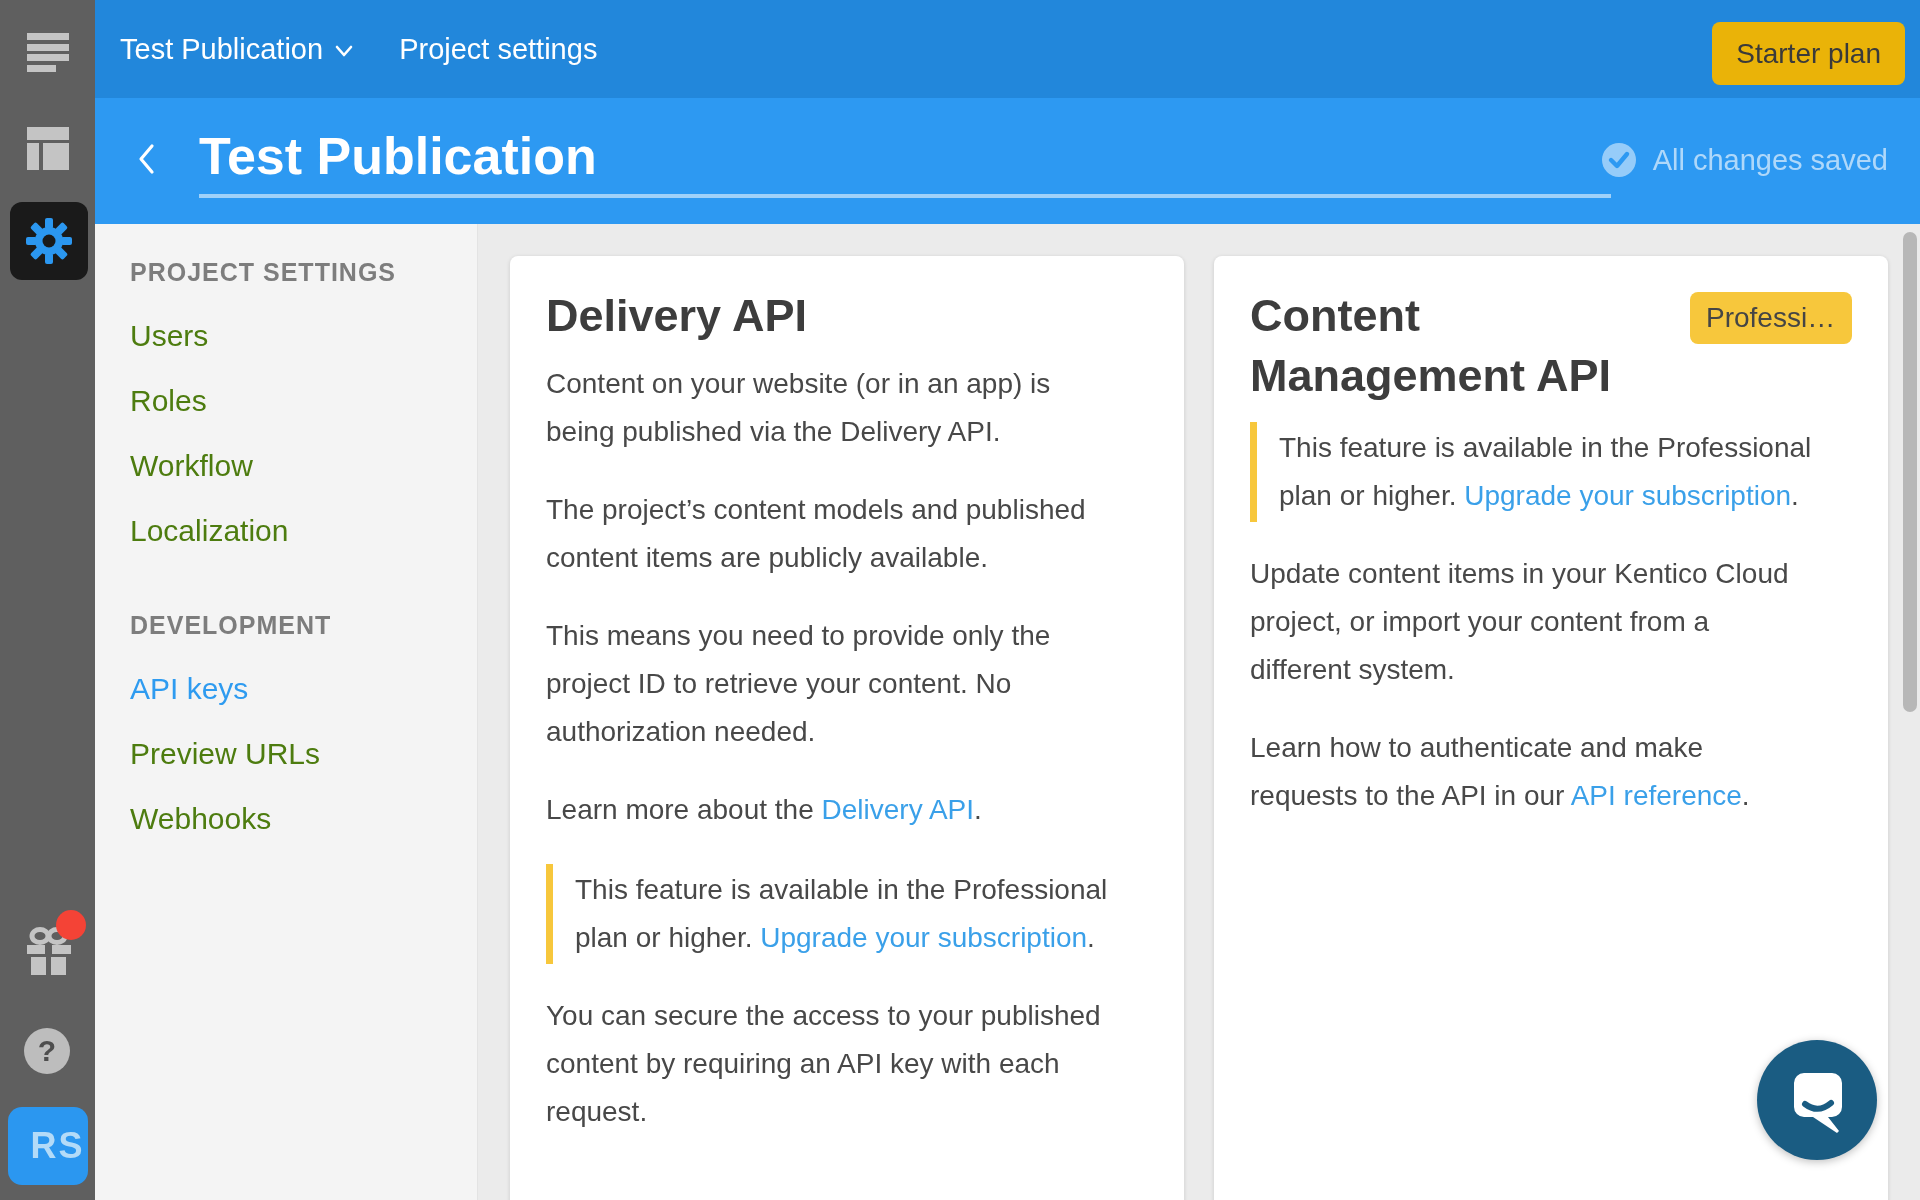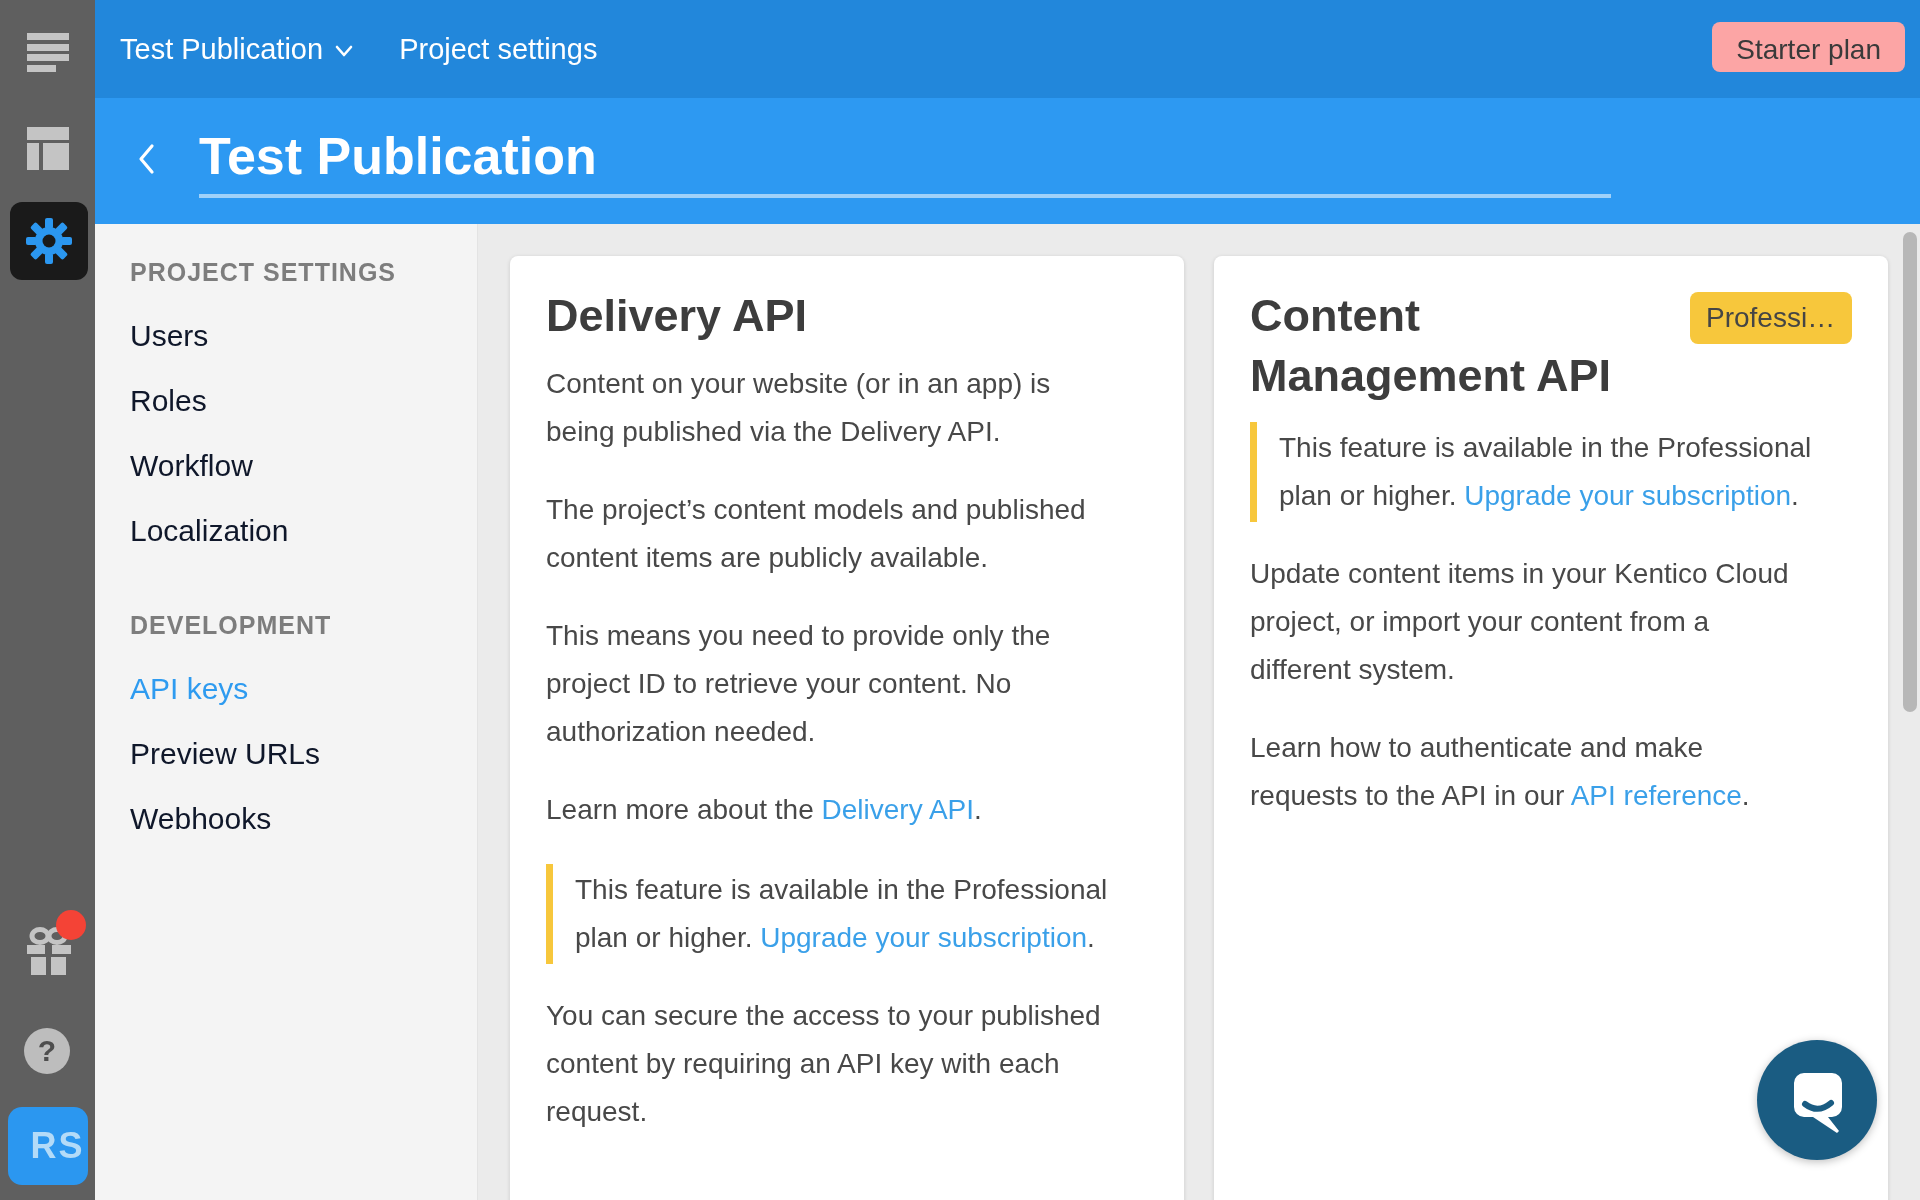--- a/index.html
+++ b/index.html
@@ -26,42 +26,42 @@
     background:#2b97f0; color:#b3dbf8; font-size:36px; font-weight:bold; letter-spacing:2px;
     display:flex; align-items:center; justify-content:center;padding-left:19px; }
 
   
   .topbar { position:absolute; left:95px; right:0; top:0; height:98px; background:#2287db;
     display:flex; align-items:center; color:#fff; z-index:10; }
   .tb-item { font-size:29px; color:#fff; display:flex; align-items:center; cursor:pointer; }
   .switcher { margin-left:25px; }
   .switcher svg { margin-left:12px; margin-top:4px; }
   .tb-settings { margin-left:46px; }
-  .plan-btn { position:absolute; right:15px; top:22px; height:50px; padding:12px 24px;
-    background:#fca5a5; border:none; border-radius:8px; font-size:28px; color:#3a3a3a;
+  .plan-btn { position:absolute; right:15px; top:22px; height:63px; padding:12px 24px;
+    background:#eab308; border:none; border-radius:8px; font-size:28px; color:#3a3a3a;
     font-family:inherit; cursor:pointer; }
 
   
   .titlebar { position:absolute; left:95px; right:0; top:98px; height:126px; background:#2d99f2;
     z-index:10; }
   .back { position:absolute; left:30px; top:40px; width:44px; height:44px; background:none;
     border:none; cursor:pointer; }
   .title-input { position:absolute; left:104px; top:24px; width:1412px; height:76px;
     color:#fff; font-size:52px; font-weight:bold; line-height:68px;
     border-bottom:4px solid rgba(255,255,255,0.55); cursor:text; }
   .saved { position:absolute; right:32px; top:44px; display:flex; align-items:center;
     color:rgba(255,255,255,0.62); font-size:29px; }
   .saved svg { margin-right:16px; }
 
   
   .subnav { position:absolute; left:95px; top:224px; width:383px; bottom:0;
     background:#f4f4f4; border-right:1px solid #e3e3e3; padding:34px 0 0 35px; z-index:5; }
   .nav-header { font-size:25px; font-weight:bold; color:#7d7d7d; letter-spacing:1px;
     margin-bottom:16px; }
-  .nav-item { font-size:30px; color:#0f172a; line-height:65px; cursor:pointer; }
+  .nav-item { font-size:30px; color:#4d7c0f; line-height:65px; cursor:pointer; }
   .nav-item.active { color:#2e9bf0; }
   .nav-sec2 { margin-top:48px; }
 
   
   .content { position:absolute; left:478px; right:0; top:224px; bottom:0;
     padding:32px 32px 0 32px; display:flex; gap:30px; overflow:hidden; }
   .card { flex:1 1 0; background:#fff; border-radius:8px; min-height:1200px;
     box-shadow:0 1px 4px rgba(0,0,0,0.14); padding:30px 36px 0 36px; }
   .card h1 { font-size:45px; line-height:60px; color:#3d3d3d; margin-bottom:14px; }
   .card p { font-size:28px; line-height:48px; color:#484848; white-space:pre-line;
@@ -161,20 +161,27 @@
     <button class="plan-btn">Starter plan</button>
   </header>
 
   <div class="titlebar">
     <button class="back">
       <svg width="20" height="32" viewBox="0 0 20 32">
         <polyline points="15,3 4,16 15,29" fill="none" stroke="#ffffff" stroke-width="3.2" stroke-linecap="round" stroke-linejoin="round"></polyline>
       </svg>
     </button>
     <div class="title-input">Test Publication</div>
+    <div class="saved">
+      <svg width="36" height="36" viewBox="0 0 36 36">
+        <circle cx="18" cy="18" r="17" fill="rgba(255,255,255,0.5)"></circle>
+        <polyline points="10,18 16,24 26,12" fill="none" stroke="#2d99f2" stroke-width="4.4" stroke-linecap="round" stroke-linejoin="round"></polyline>
+      </svg>
+      <span>All changes saved</span>
+    </div>
   </div>
 
   <nav class="subnav">
     <div class="nav-section">
       <div class="nav-header">PROJECT SETTINGS</div>
       <div class="nav-item">Users</div>
       <div class="nav-item">Roles</div>
       <div class="nav-item">Workflow</div>
       <div class="nav-item">Localization</div>
     </div>

